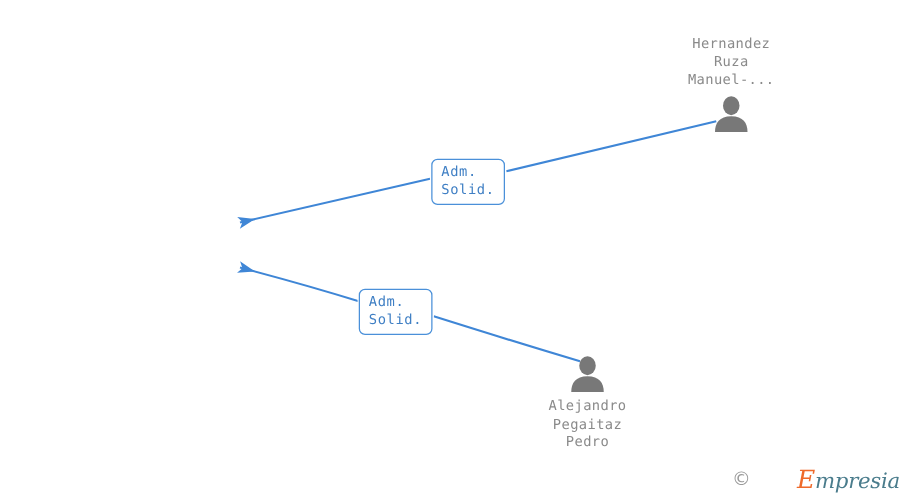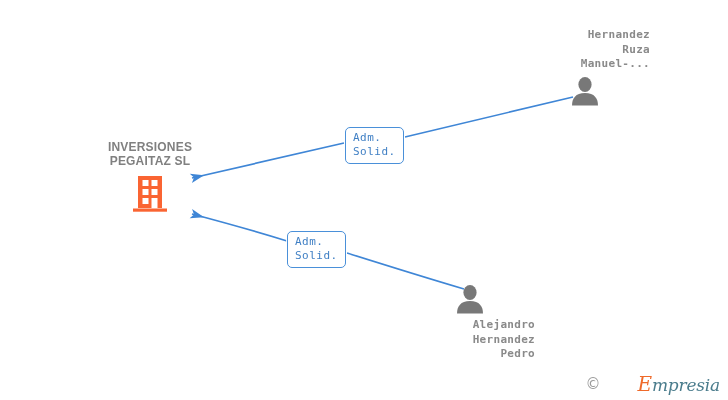--- a/index.html
+++ b/index.html
@@ -42,22 +42,21 @@
   }
   .building-wrap {
     margin-top: 6px;
     display: flex;
     justify-content: center;
   }
 
   
   .person-node {
     position: absolute;
-    text-align: right;
-    font-weight: bold;
+    text-align: center;
   }
   .person-node.top {
     left: 520px;
     top: 28px;
     width: 130px;
   }
   .person-node.bottom {
     left: 405px;
     top: 284px;
     width: 130px;
@@ -140,40 +139,20 @@
       </marker>
     </defs>
 
     <path d="M 573,97 L 405,137" stroke="#3f86d6" stroke-width="1.7" fill="none"></path>
     <path d="M 344,143 L 192,178" stroke="#3f86d6" stroke-width="1.7" fill="none" marker-end="url(#arrowhead)"></path>
 
     <path d="M 464,289 Q 420,276 347,253" stroke="#3f86d6" stroke-width="1.7" fill="none"></path>
     <path d="M 287,241 Q 245,228 192,214" stroke="#3f86d6" stroke-width="1.7" fill="none" marker-end="url(#arrowhead)"></path>
   </svg>
 
-  <div class="company-node">
-    <div class="company-label">INVERSIONES
-PEGAITAZ SL</div>
-    <div class="building-wrap">
-      <svg width="36" height="40" viewBox="0 0 36 40" xmlns="http://www.w3.org/2000/svg">
-
-        <path d="M6,2 H30 V34 H6 Z" fill="#fa6432"></path>
-
-        <rect x="10.5" y="6" width="6" height="6" fill="#ffffff"></rect>
-        <rect x="19.5" y="6" width="6" height="6" fill="#ffffff"></rect>
-        <rect x="10.5" y="15" width="6" height="6" fill="#ffffff"></rect>
-        <rect x="19.5" y="15" width="6" height="6" fill="#ffffff"></rect>
-        <rect x="10.5" y="24" width="6" height="6" fill="#ffffff"></rect>
-
-        <rect x="19.5" y="24" width="6" height="10" fill="#ffffff"></rect>
-
-        <rect x="1" y="34.5" width="34" height="3.2" fill="#fa6432"></rect>
-      </svg>
-    </div>
-  </div>
 
   <div class="rel-box rel-box-1">
     <div class="rel-text">Adm.
 Solid.</div>
   </div>
 
   <div class="rel-box rel-box-2">
     <div class="rel-text">Adm.
 Solid.</div>
   </div>
@@ -191,21 +170,21 @@
   </div>
 
   <div class="person-node bottom">
     <div class="person-icon-wrap">
       <svg width="34" height="30" viewBox="0 0 34 30" xmlns="http://www.w3.org/2000/svg">
         <ellipse cx="17" cy="8.5" rx="6.6" ry="7.6" fill="#787878"></ellipse>
         <path d="M17,17 C26.5,17 30,22.5 30,29.5 L4,29.5 C4,22.5 7.5,17 17,17 Z" fill="#787878"></path>
       </svg>
     </div>
     <div class="person-name">Alejandro
-Hernandez
+Pegaitaz
 Pedro</div>
   </div>
 
   <div class="watermark">
     <span class="wm-c">©</span>
     <span class="wm-word"><span class="wm-e">E</span><span>mpresia</span></span>
   </div>
 
 </div>
 

